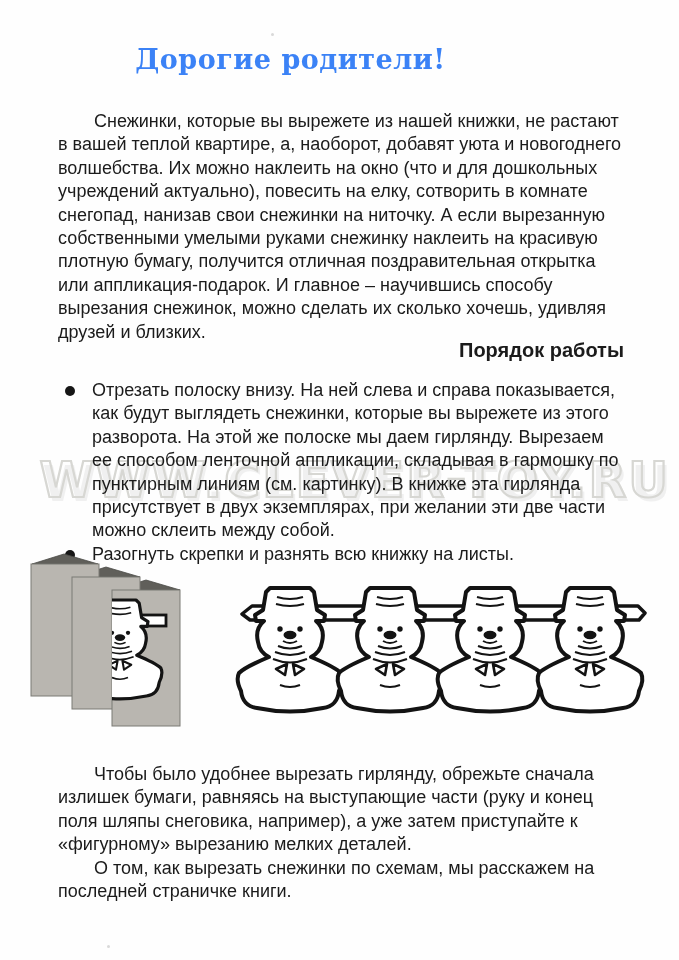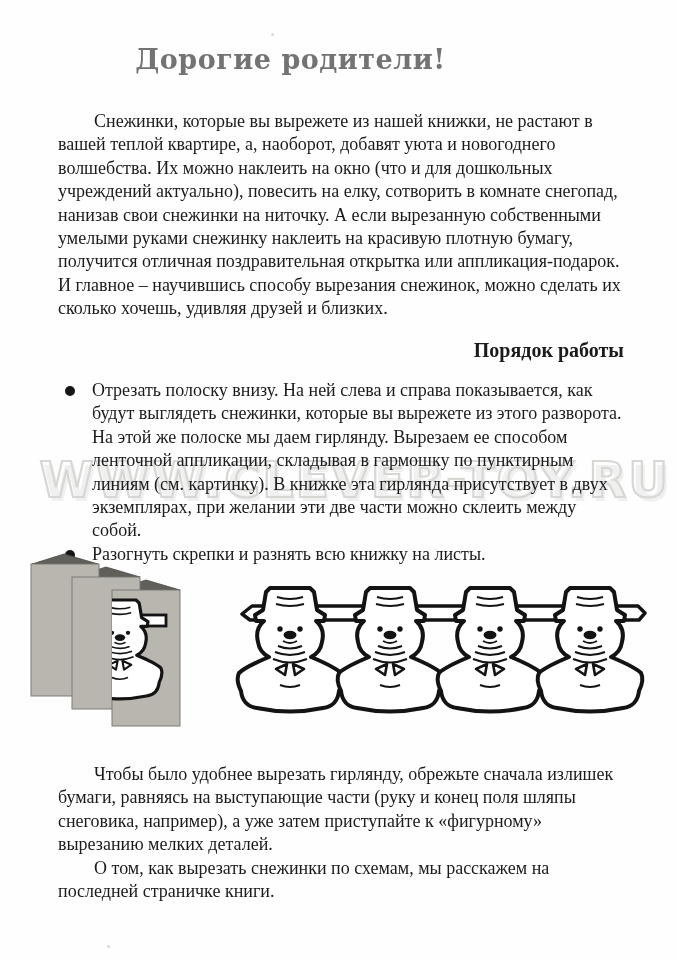--- a/index.html
+++ b/index.html
@@ -1,24 +1,24 @@
 <!DOCTYPE html>
 <html><head>
 <meta charset="utf-8">
 <style>
   html,body{margin:0;padding:0;background:#e8e8e8;}
   #page{position:relative;width:679px;height:960px;background:#fefefe;overflow:hidden;
         font-family:"Liberation Sans",sans-serif;color:#1b1b1b;}
-  .layer{position:absolute;font-family:Liberation Serif, serif;}
+  .layer{position:absolute;}
   #watermark{top:452px;left:10px;width:660px;text-align:right;z-index:0;
      font-family:"DejaVu Sans",sans-serif;font-weight:bold;font-size:49px;letter-spacing:2px;
      color:transparent;-webkit-text-stroke:2.2px #d7d7d3;
      text-shadow:3px 4px 0 rgba(120,120,115,0.10);white-space:nowrap;}
   #title{top:44px;left:0;width:581px;text-align:center;z-index:1;
-     font-family:"DejaVu Serif",serif;font-weight:bold;font-size:27px;letter-spacing:0.5px;color:#737373;}
+     font-family:"DejaVu Serif",serif;font-weight:bold;font-size:27px;letter-spacing:0.5px;color:#3b82f6;}
   .bodytext{font-size:18px;line-height:23.4px;z-index:1;}
   #intro{top:110px;left:58px;width:566px;}
   #intro p, .outro p{margin:0;text-indent:36px;}
   #section-title{top:339px;left:58px;width:566px;text-align:right;z-index:1;
      font-weight:bold;font-size:20px;}
   #bullets{top:379px;left:60px;width:568px;z-index:1;}
   .bullet-item{position:relative;padding-left:32px;}
   .bullet-dot{position:absolute;left:5px;top:7px;width:10px;height:10px;border-radius:50%;background:#161616;}
   #illustration{top:550px;left:28px;width:622px;height:200px;z-index:1;}
   #outro{top:763px;left:58px;width:566px;}

